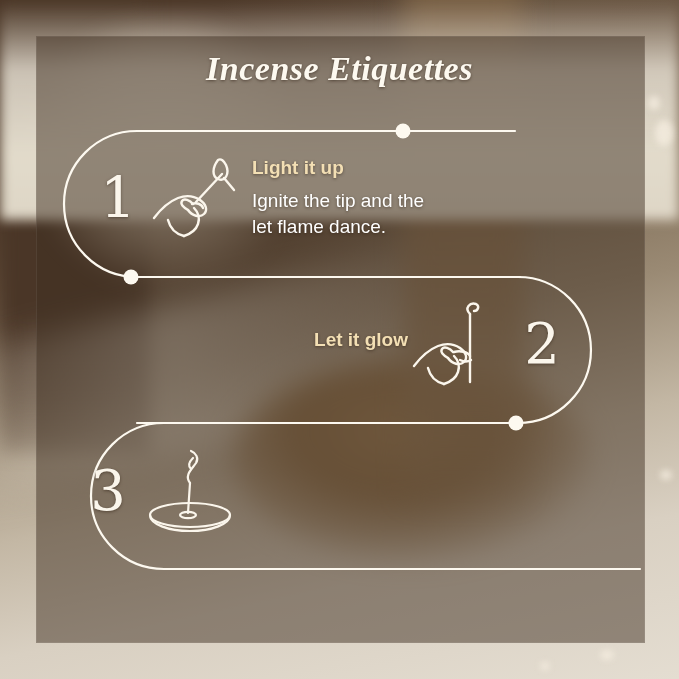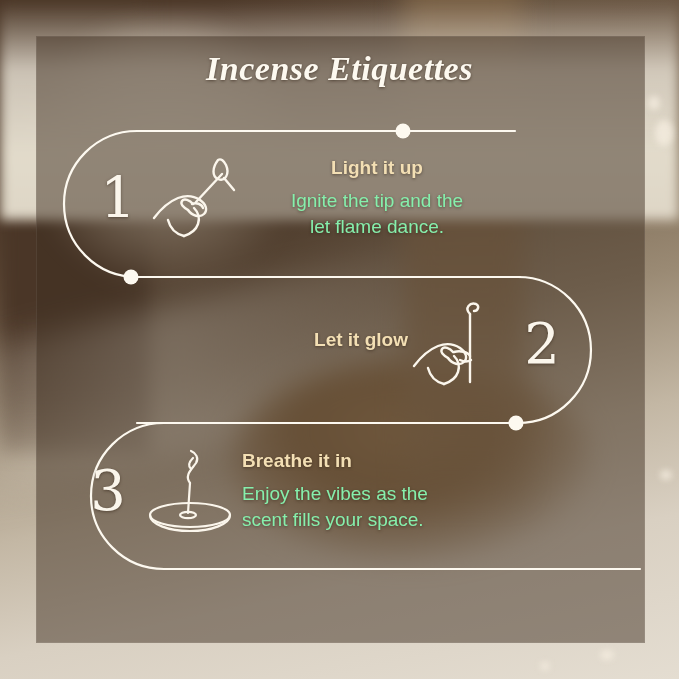--- a/index.html
+++ b/index.html
@@ -169,28 +169,28 @@
     font-weight: 700;
     color: #f3dfb4;
     margin-bottom: 9px;
     text-shadow: 0 1px 3px rgba(40,26,14,0.5);
   }
 
   .step-body {
     font-size: 19px;
     font-weight: 400;
     line-height: 1.35;
-    color: #86efac;
+    color: #ffffff;
     text-shadow: 0 1px 3px rgba(40,26,14,0.5);
     white-space: pre-line;
   }
 
   
   #row1 { left: 88px; top: 152px; }
-  #row1 .step-text { text-align: center; }
+  #row1 .step-text { text-align: left; }
 
   
   #row2 { left: 140px; top: 298px; }
   #row2 .step-text { text-align: right; width: 268px; }
 
   
   #row3 { left: 78px; top: 445px; }
   #row3 .step-text { text-align: left; width: 250px; }
 
   .icon-svg { display: block; }
@@ -298,20 +298,15 @@
 
         <path d="M52 38 L50 68"></path>
 
         <ellipse cx="52" cy="70" rx="40" ry="12"></ellipse>
 
         <path d="M12 70 C 12 79, 30 86, 52 86 C 74 86, 92 79, 92 70"></path>
 
         <ellipse cx="50" cy="70" rx="8" ry="3.2"></ellipse>
       </svg>
     </div>
-    <div class="step-text">
-      <div class="step-head">Breathe it in</div>
-      <div class="step-body">Enjoy the vibes as the
-scent fills your space.</div>
-    </div>
   </div>
 
 </div>
 
 </body></html>

